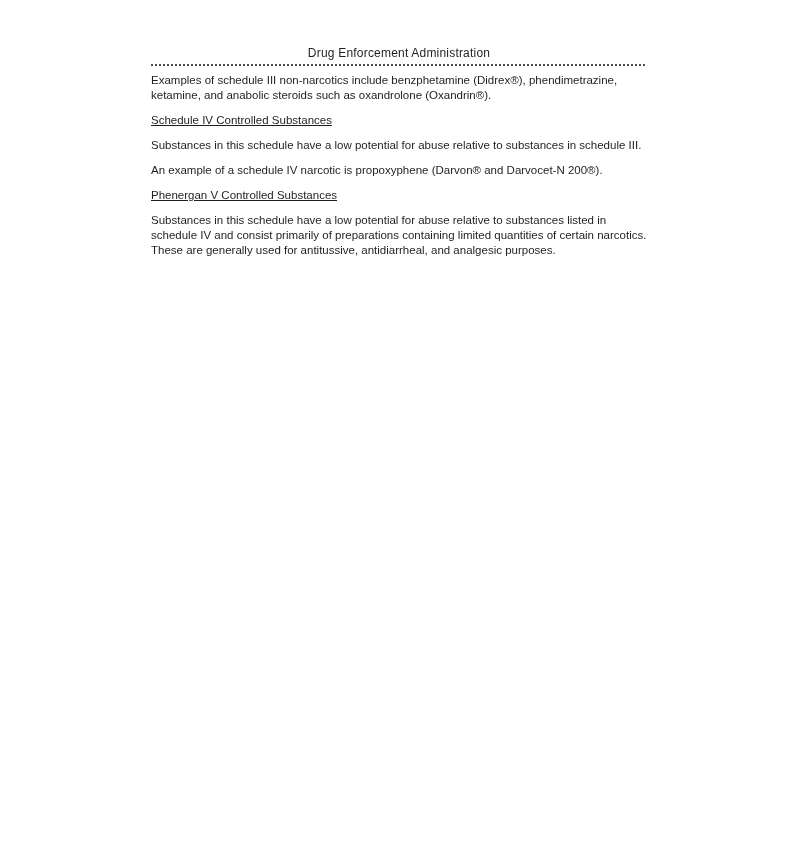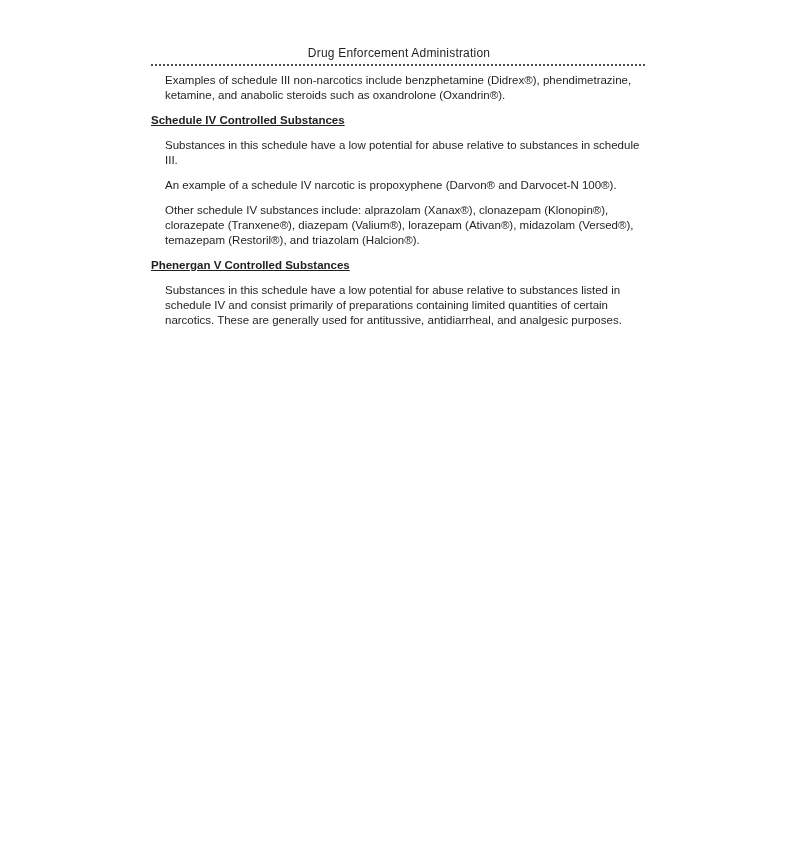--- a/index.html
+++ b/index.html
@@ -36,26 +36,26 @@
     letter-spacing: 0.3px;
   }
   .dotted-rule {
     height: 2px;
     margin: 4px 0 7px 0;
     background-image: repeating-linear-gradient(to right, #4d4d4d 0px, #4d4d4d 2px, transparent 2px, transparent 4px);
   }
   .para {
     font-size: 11.5px;
     line-height: 15px;
-    margin: 0 0 10px 14px;
+    margin: 0 0 10px 0;
   }
   .heading {
     font-size: 11.5px;
     line-height: 15px;
-    font-weight: bold;
+    font-weight: normal;
     text-decoration: underline;
     margin: 0 0 10px 0;
   }
   .page-footer {
     position: absolute;
     left: 0;
     top: 706px;
     width: 800px;
     text-align: center;
     font-size: 11.5px;
@@ -73,23 +73,22 @@
     </div>
 
     <div class="dotted-rule"></div>
 
     <p class="para">Examples of schedule III non-narcotics include benzphetamine (Didrex®), phendimetrazine, ketamine, and anabolic steroids such as oxandrolone (Oxandrin®).</p>
 
     <h2 class="heading">Schedule IV Controlled Substances</h2>
 
     <p class="para">Substances in this schedule have a low potential for abuse relative to substances in schedule III.</p>
 
-    <p class="para">An example of a schedule IV narcotic is propoxyphene (Darvon® and Darvocet-N 100®).</p>
+    <p class="para">An example of a schedule IV narcotic is propoxyphene (Darvon® and Darvocet-N 200®).</p>
 
-    <p class="para">Other schedule IV substances include:  alprazolam (Xanax®), clonazepam (Klonopin®), clorazepate (Tranxene®), diazepam (Valium®), lorazepam (Ativan®), midazolam (Versed®), temazepam (Restoril®), and triazolam (Halcion®).</p>
 
     <h2 class="heading">Phenergan V Controlled Substances</h2>
 
     <p class="para">Substances in this schedule have a low potential for abuse relative to substances listed in schedule IV and consist primarily of preparations containing limited quantities of certain narcotics.  These are generally used for antitussive, antidiarrheal, and analgesic purposes.</p>
 
 
 
 
   </div>
 

